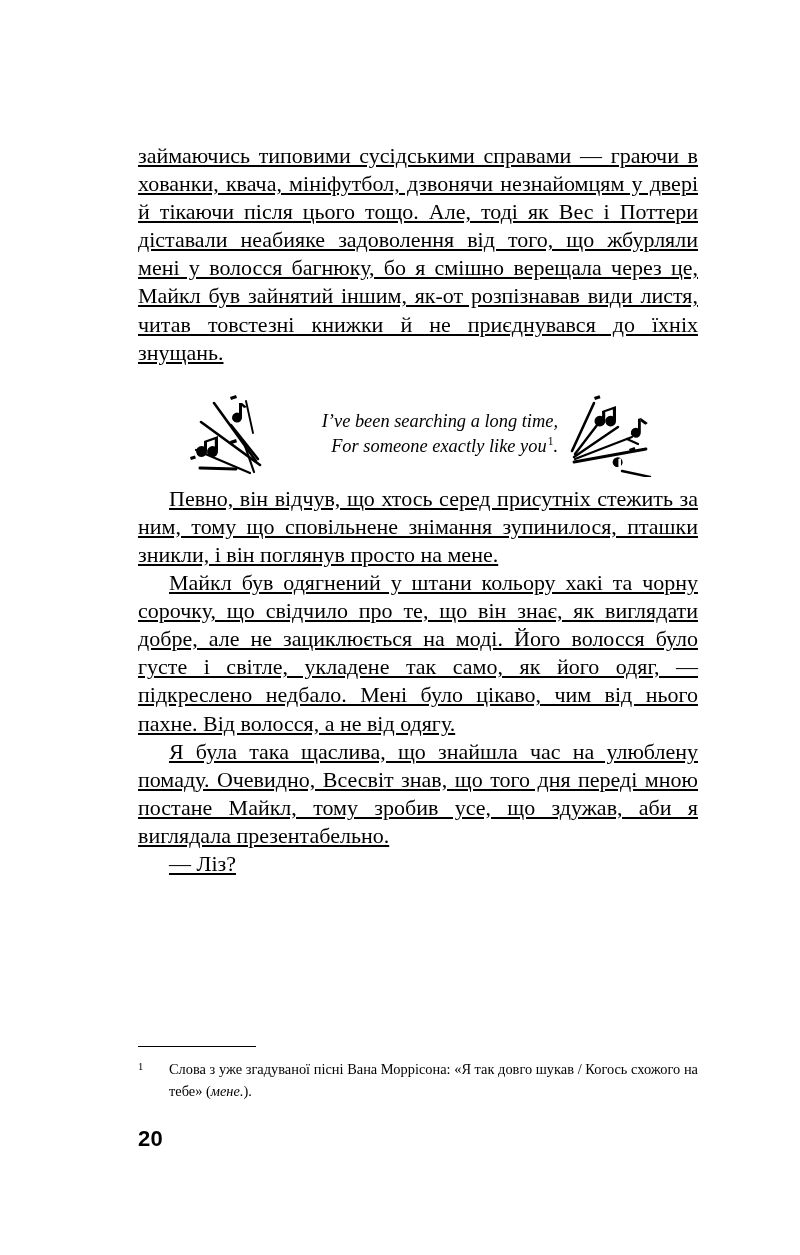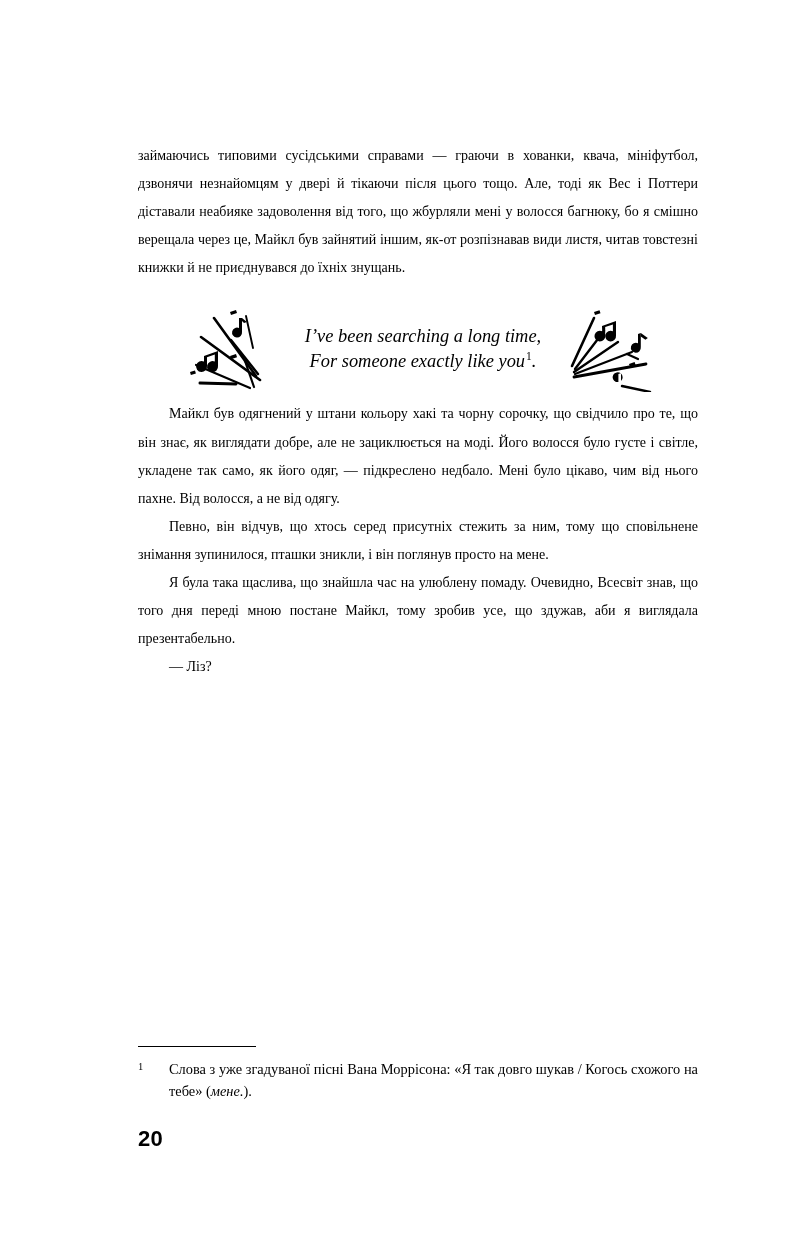--- a/index.html
+++ b/index.html
@@ -27,26 +27,27 @@
   
   .text-column {
     position: absolute;
     left: 138px;
     top: 142px;
     width: 560px;
   }
 
   p.body-par {
     margin: 0;
-    font-size: 14px;
+    font-size: 22px;
     line-height: 28.1px;
     text-align: justify;
     text-justify: inter-word;
     text-indent: 31px;
     hyphens: manual;
+    text-decoration: underline;
     -webkit-hyphens: manual;
   }
 
   p.body-par.no-indent {
     text-indent: 0;
   }
 
   
   .lyric-block {
     position: relative;
@@ -70,21 +71,21 @@
   .ornament.right { left: 428px; }
 
   .lyric-text {
     position: absolute;
     left: 150px;
     top: 42px;
     width: 270px;
     font-style: italic;
     font-size: 18.4px;
     line-height: 25px;
-    text-align: center;
+    text-align: right;
     white-space: nowrap;
   }
   .lyric-text .sup {
     font-size: 11.5px;
     font-style: normal;
     vertical-align: super;
     line-height: 0;
     padding-left: 1px;
   }
 
@@ -187,23 +188,23 @@
         </span>
 
         <div class="lyric-text">
           <span>I’ve been searching a long time,</span><br>
           <span>For someone exactly like you</span><span class="sup">1</span><span>.</span>
         </div>
 
       </div>
     </div>
 
+    <p class="body-par">Певно, він відчув, що хтось серед присутніх стежить за ним, тому що сповільнене знімання зупинилося, пташки зникли, і він поглянув просто на мене.</p>
+
     <p class="body-par">Майкл був одягнений у штани кольору хакі та чорну сорочку, що свідчило про те, що він знає, як виглядати добре, але не зациклюється на моді. Його волосся було густе і світле, укладене так само, як його одяг, — підкреслено недбало. Мені було цікаво, чим від нього пахне. Від волосся, а не від одягу.</p>
-
-    <p class="body-par">Певно, він відчув, що хтось серед присутніх стежить за ним, тому що сповільнене знімання зупинилося, пташки зникли, і він поглянув просто на мене.</p>
 
     <p class="body-par">Я була така щаслива, що знайшла час на улюблену помаду. Очевидно, Всесвіт знав, що того дня переді мною постане Майкл, тому зробив усе, що здужав, аби я виглядала презентабельно.</p>
 
     <p class="body-par">— Ліз?</p>
 
   </div>
 
   <div class="footnote-area">
     <div class="footnote-rule"></div>
     <div class="footnote"><span class="footnote-marker">1</span><span>Слова з уже згадуваної пісні Вана Моррісона: «Я так довго шукав / Когось схожого на тебе» (</span><span class="italic">мене.</span><span>).</span></div>

